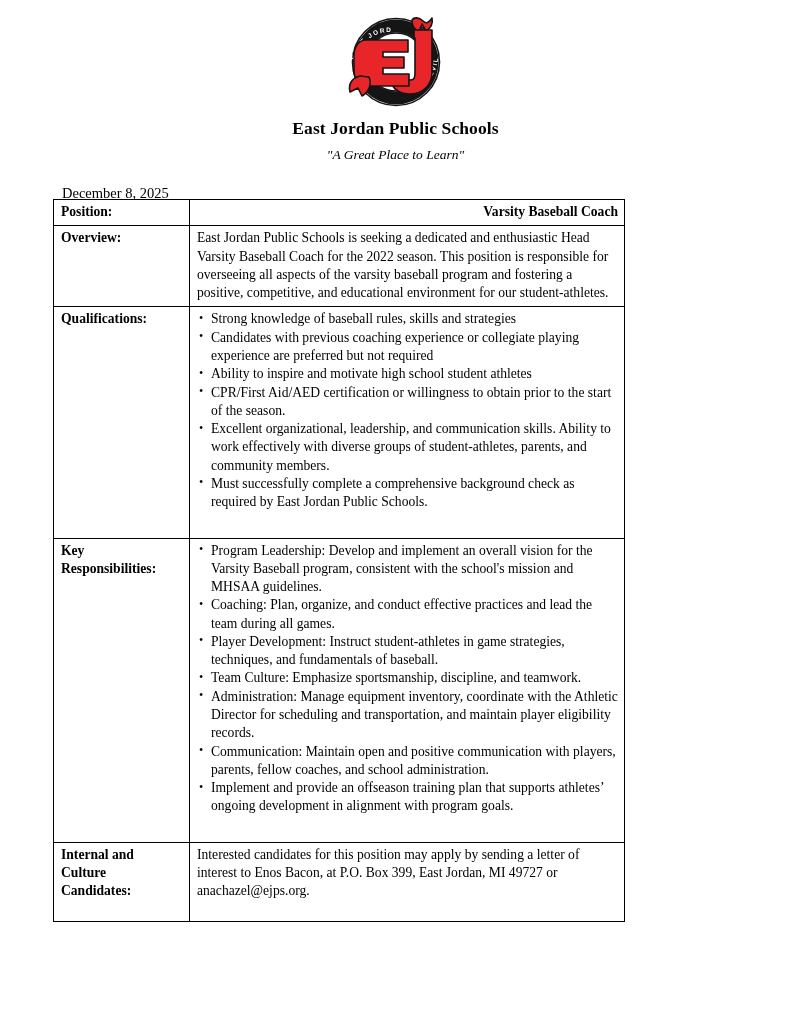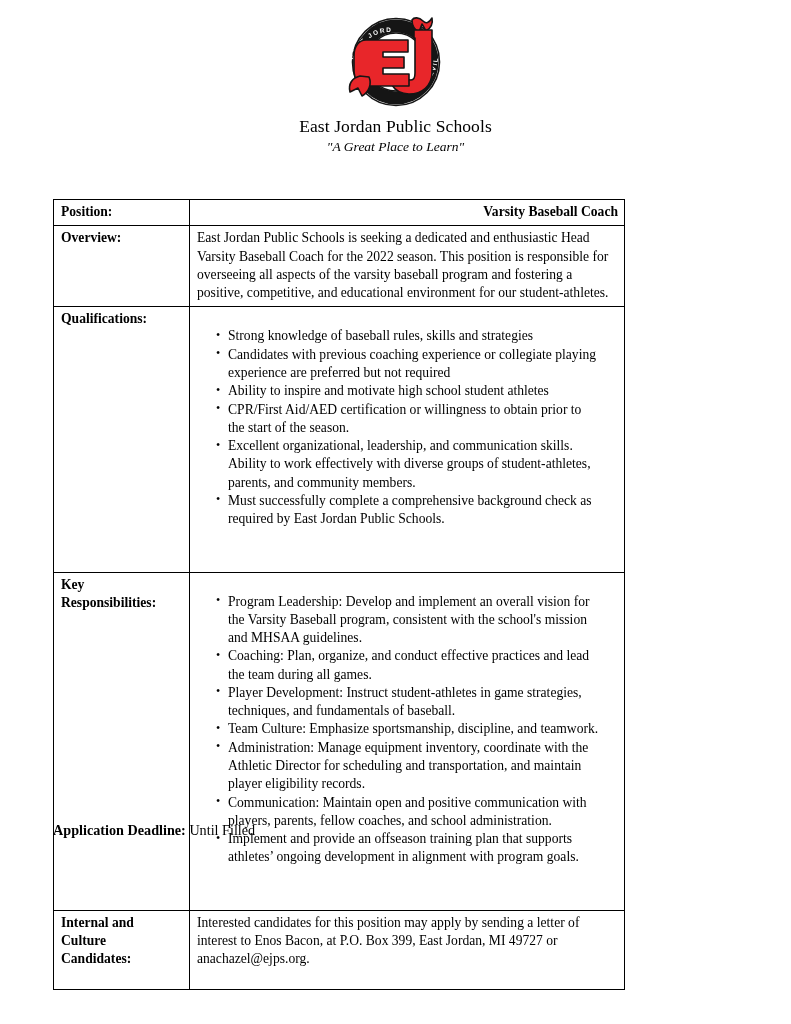--- a/index.html
+++ b/index.html
@@ -26,23 +26,23 @@
   .logo-wrap {
     width: 120px;
     height: 96px;
     margin: 0 auto 6px auto;
     position: relative;
   }
   .logo-wrap svg { display: block; }
 
   .district-name {
     font-size: 17.5px;
-    font-weight: normal;
+    font-weight: bold;
     letter-spacing: 0.1px;
-    margin: 0;
+    margin: 8px;
     line-height: 1.2;
   }
   .district-motto {
     font-size: 13.5px;
     font-style: italic;
     margin: 2px 0 0 0;
     line-height: 1.2;
   }
 
   
@@ -73,21 +73,21 @@
     font-weight: bold;
   }
   .col-label div { line-height: 1.33; }
 
   .cell-text p {
     margin: 0;
   }
 
   
   ul.bullets {
-    margin: 17px;
+    margin: 0;
     padding: 0;
     list-style: none;
   }
   ul.bullets li {
     position: relative;
     padding-left: 14px;
     margin: 0 0 0 0;
   }
   ul.bullets li::before {
     content: "\2022";
@@ -143,20 +143,21 @@
 
           <path d="M 24,62 C 16,64 12,70 14,78 L 22,74 L 26,82 C 33,78 36,70 33,63 Z"></path>
         </g>
       </svg>
     </div>
 
     <div class="district-name">East Jordan Public Schools</div>
     <div class="district-motto">"A Great Place to Learn"</div>
   </div>
 
+  <div class="doc-date">December 8, 2025</div>
 
   <table class="posting-table">
     <tbody>
 
       <tr>
         <td class="col-label">
           <div>Position:</div>
         </td>
         <td class="cell-text">
           <p style="font-weight:bold;text-align:right;">Varsity Baseball Coach</p>
@@ -213,18 +214,14 @@
           <div>Candidates:</div>
         </td>
         <td class="cell-text pad-bottom-md">
           <p>Interested candidates for this position may apply by sending a letter of interest to Enos Bacon, at P.O. Box 399, East Jordan, MI 49727 or anachazel@ejps.org.</p>
         </td>
       </tr>
 
     </tbody>
   </table>
 
-  <div class="deadline">
-    <span class="lbl">Application Deadline:</span>
-    <span>Until Filled</span>
-  </div>
 
 </div>
 
 </body></html>

